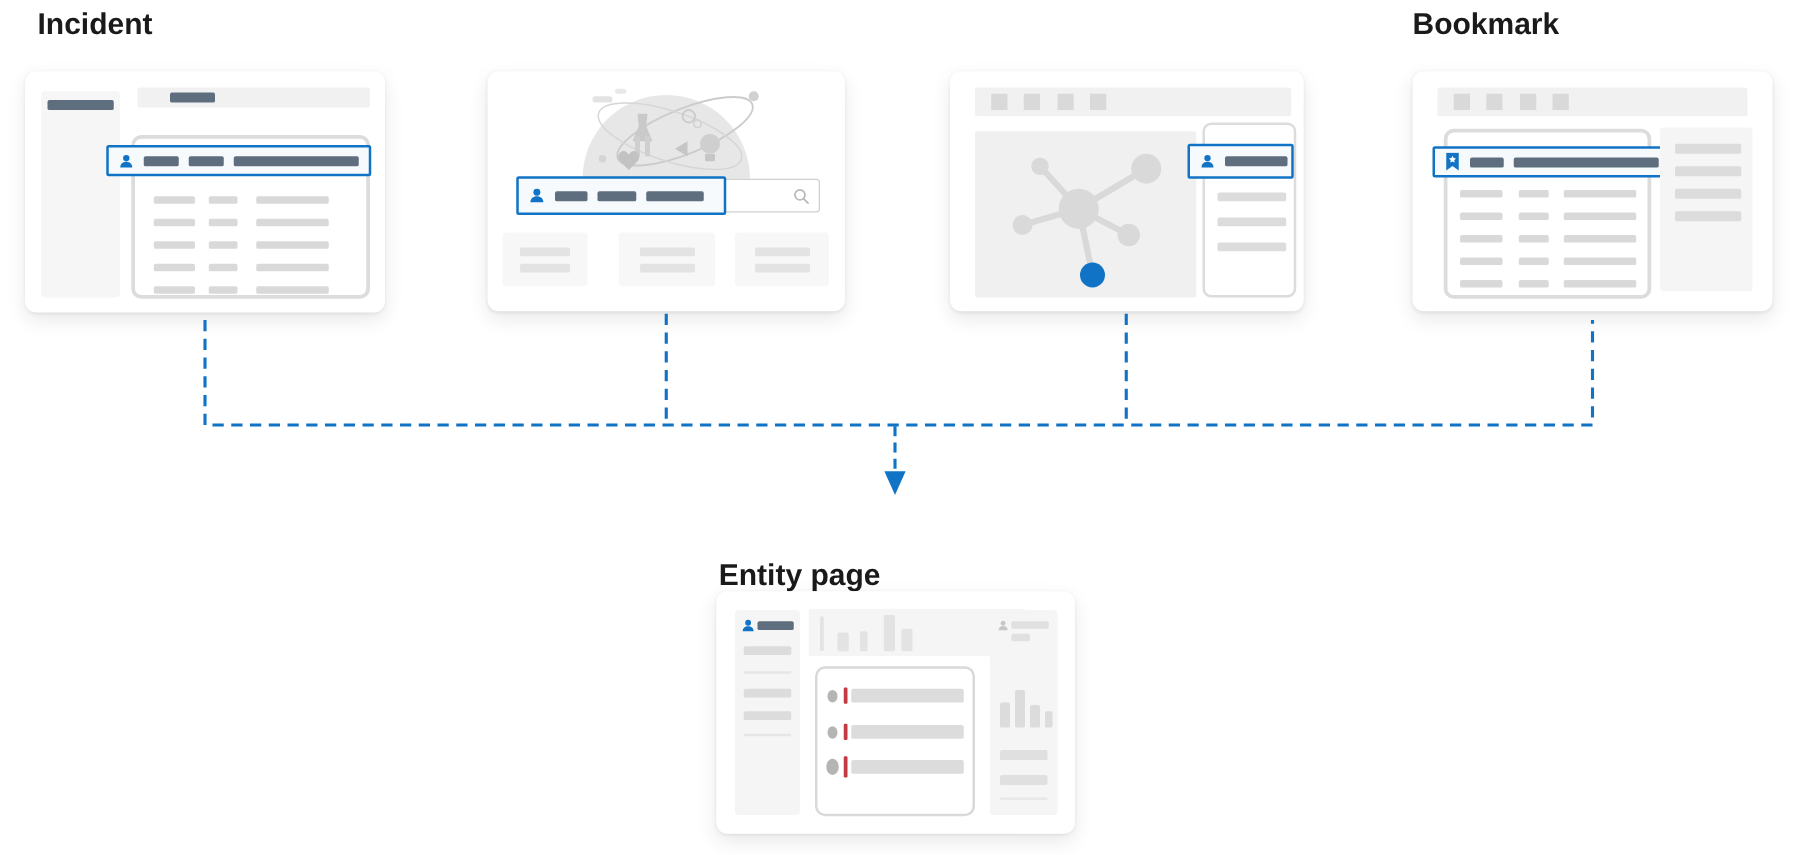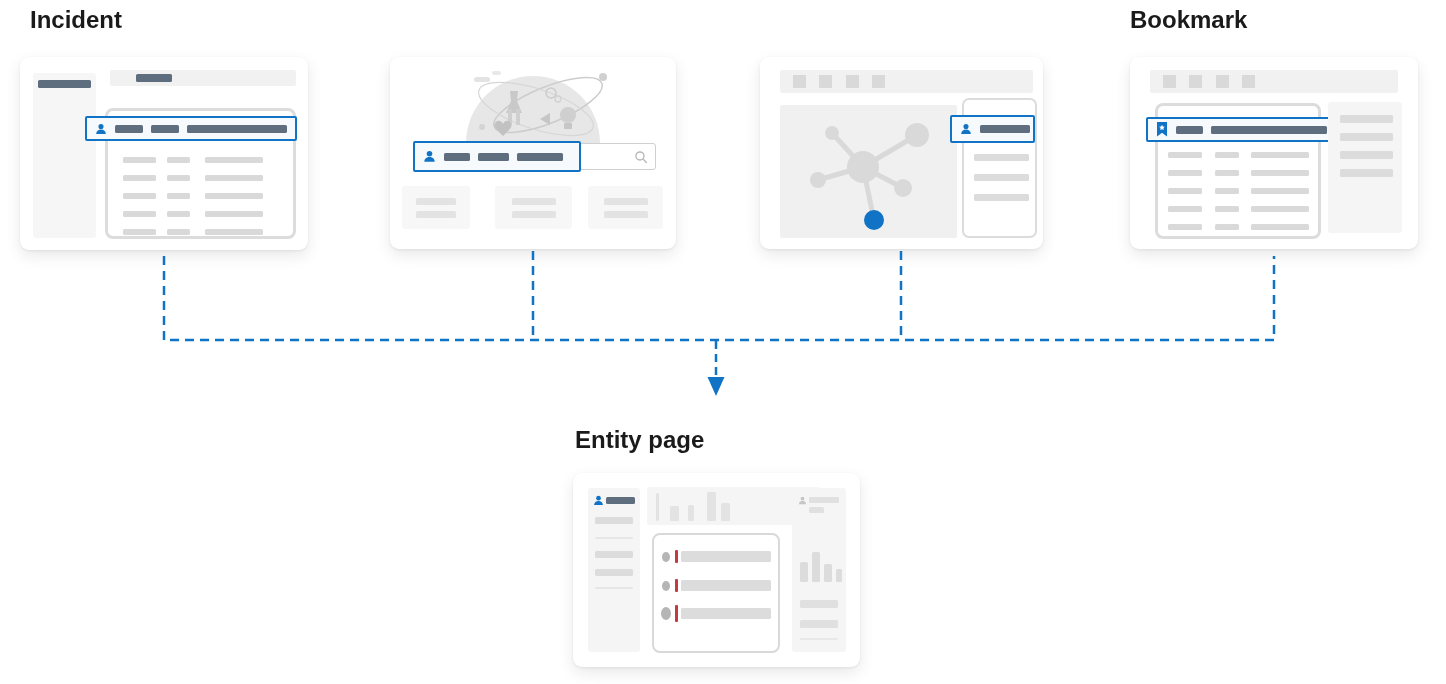--- a/index.html
+++ b/index.html
@@ -217,21 +217,21 @@
   </div>
 
   <svg class="abs" style="left:0;top:0;pointer-events:none;" width="1446" height="684" viewBox="0 0 1446 684">
     <path d="M164 256 L164 340 L1274 340 L1274 256" fill="none" stroke="#1173c5" stroke-width="2.5" stroke-dasharray="9 6"></path>
     <path d="M533 251 L533 340" fill="none" stroke="#1173c5" stroke-width="2.5" stroke-dasharray="9 6"></path>
     <path d="M901 251 L901 340" fill="none" stroke="#1173c5" stroke-width="2.5" stroke-dasharray="9 6"></path>
     <path d="M716 341 L716 379" fill="none" stroke="#1173c5" stroke-width="2.5" stroke-dasharray="8 5"></path>
     <path d="M707.5 377 L724.5 377 L716 396 Z" fill="#1173c5"></path>
   </svg>
 
-  <div class="group-title" style="left:575px;top:426px;">Entity page</div>
+  <div class="group-title" style="left:575px;top:447px;">Entity page</div>
 
   <div class="card" style="left:573px;top:473px;width:287px;height:194px;">
 
     <div class="panel-light" style="left:15px;top:15px;width:52px;height:164px;">
       <svg class="abs" style="left:5px;top:7px;" width="11" height="11" viewBox="0 0 16 16" fill="#1173c5">
           <use href="#sym-person"></use>
         </svg>
       <div class="bar slate" style="left:18px;top:9px;width:29px;height:7px;"></div>
       <div class="bar g3" style="left:7px;top:29px;width:38px;height:7px;"></div>
       <div class="bar" style="left:7px;top:49px;width:38px;height:2px;background:#e6e6e6;"></div>

